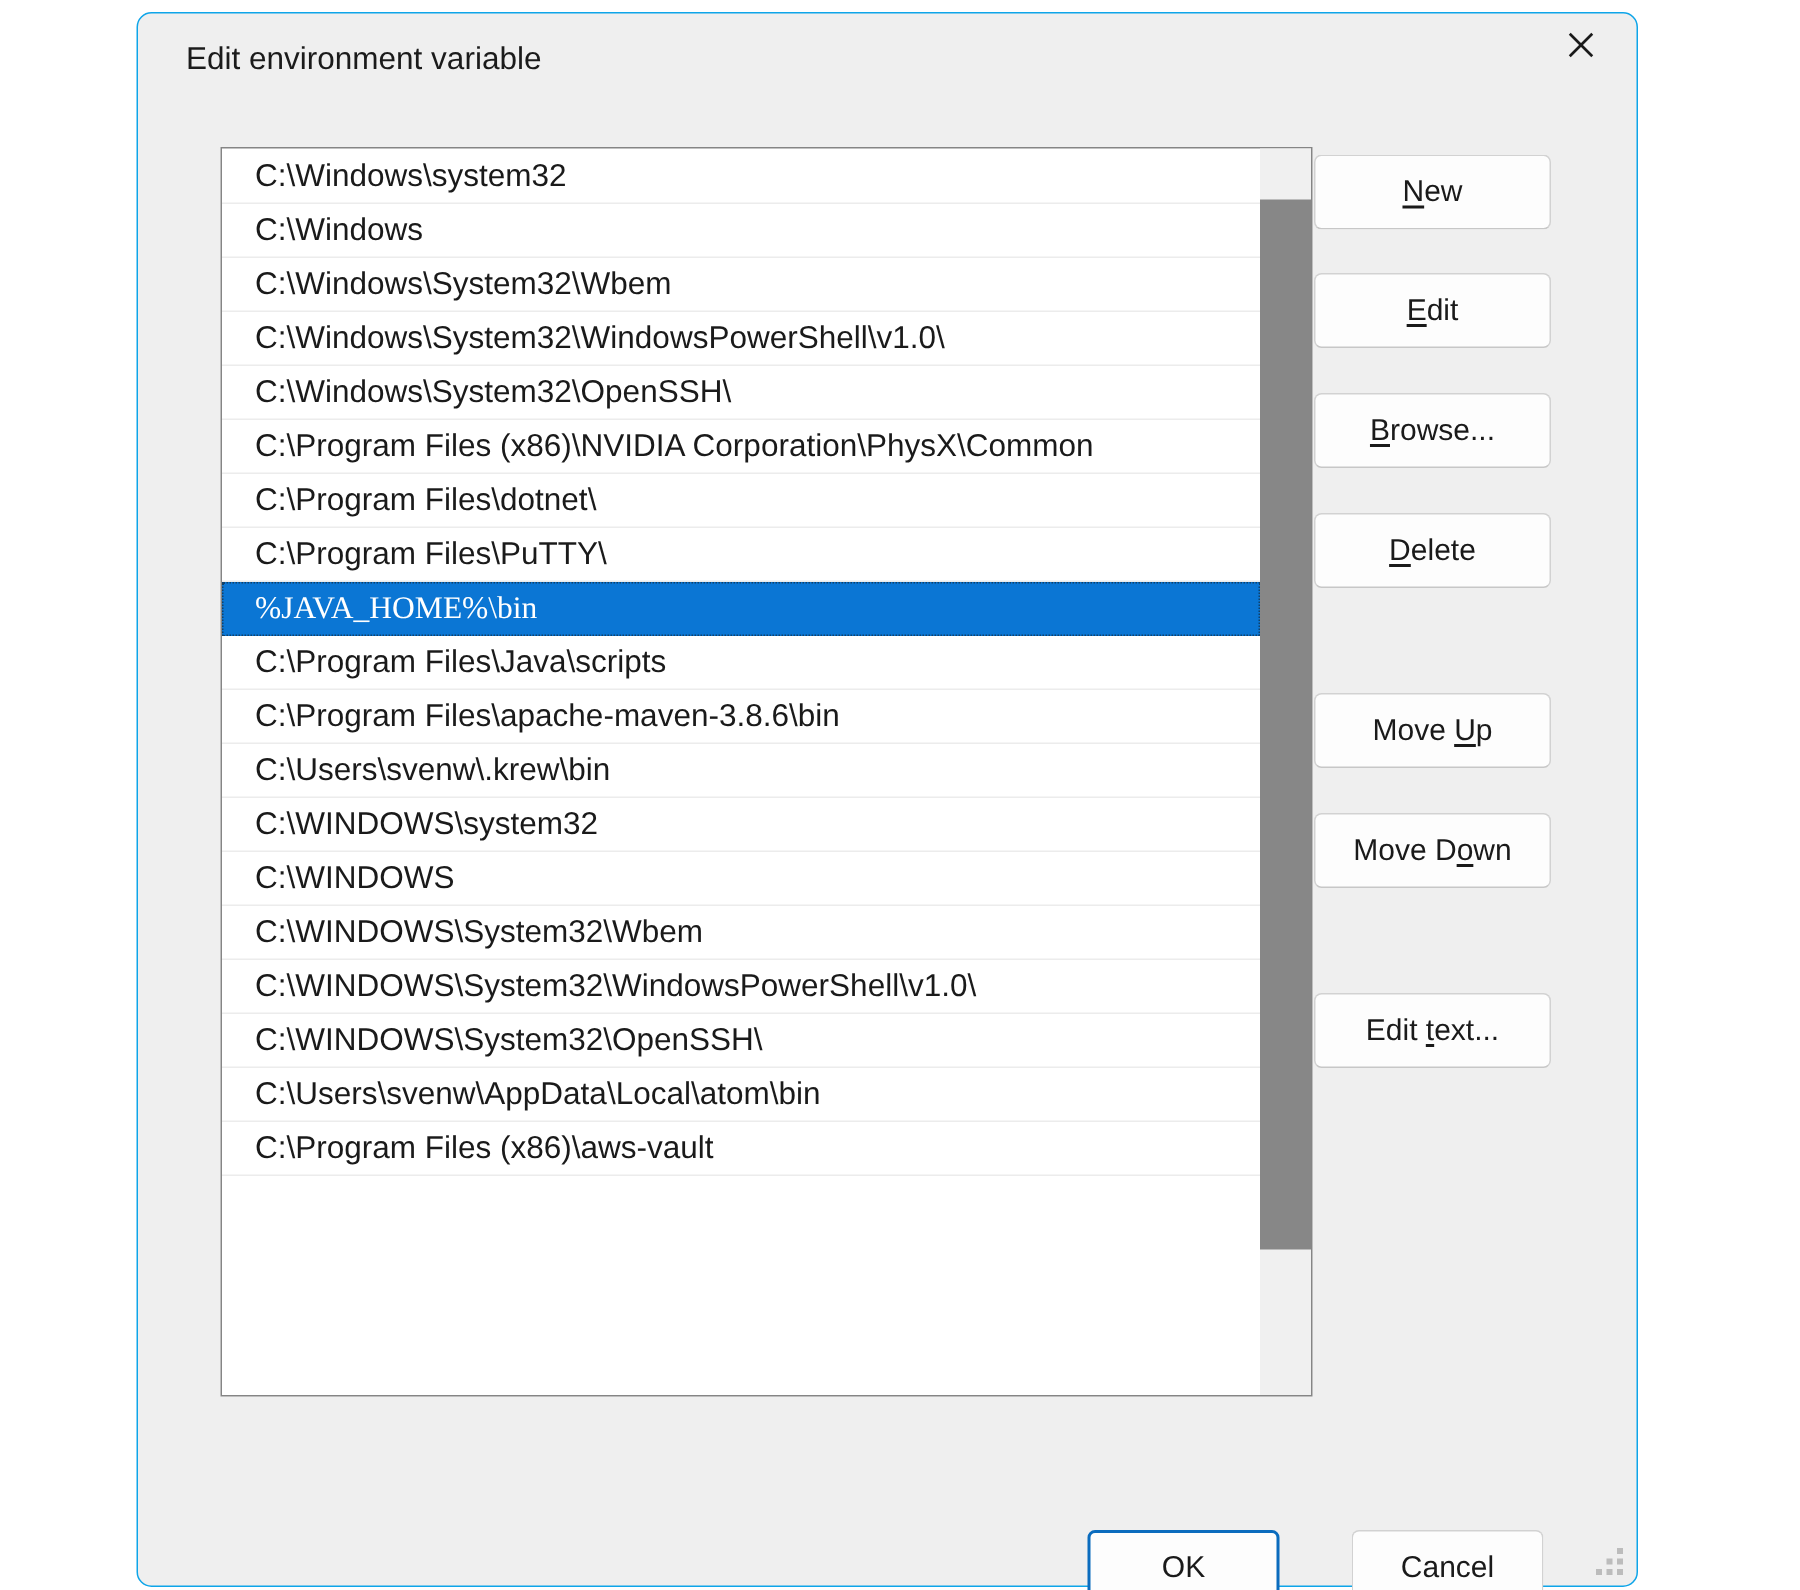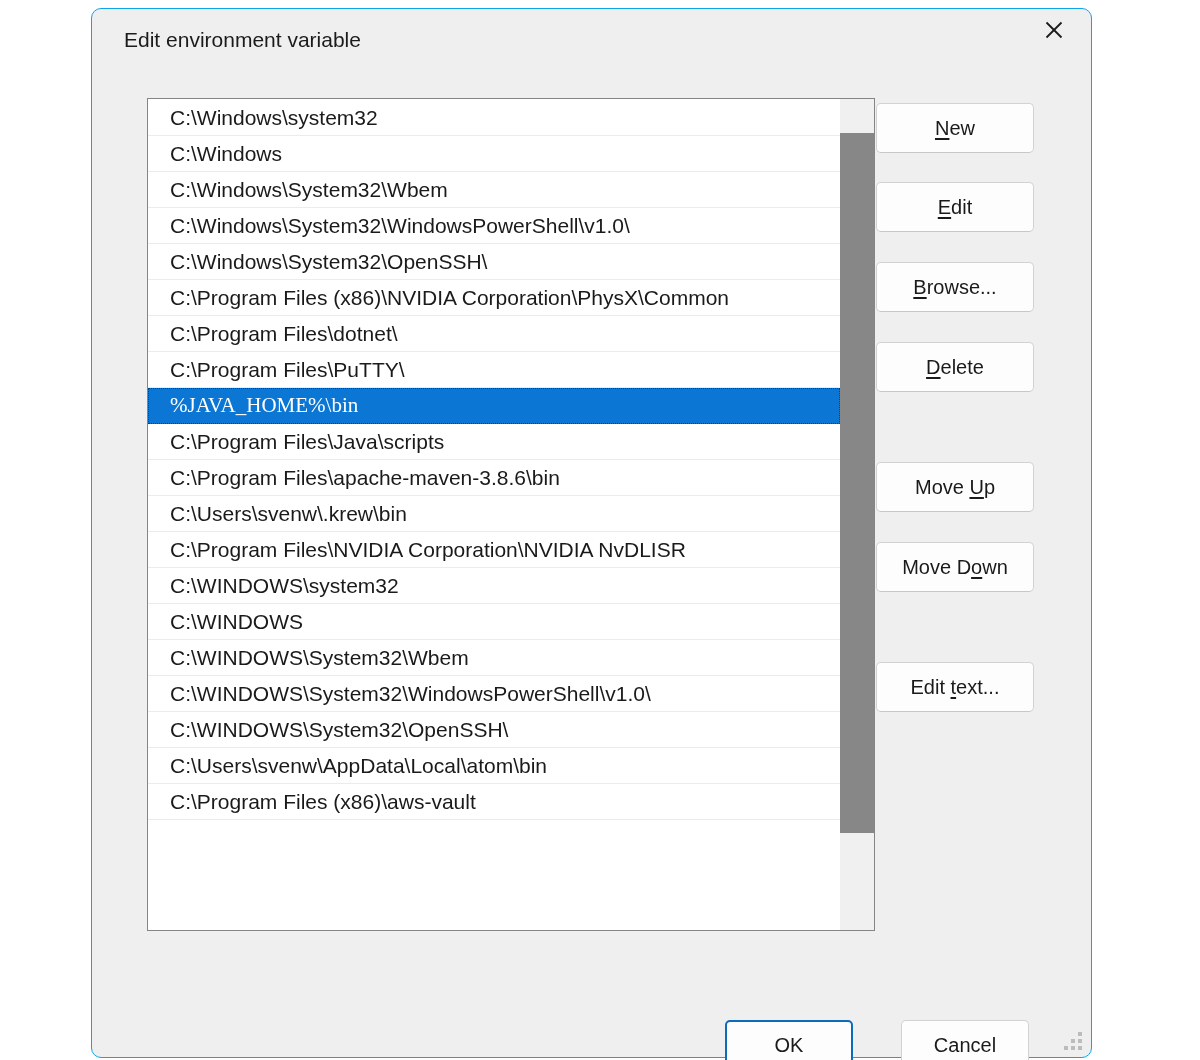--- a/index.html
+++ b/index.html
@@ -134,21 +134,20 @@
         <div class="row">C:\Windows\System32\Wbem</div>
         <div class="row">C:\Windows\System32\WindowsPowerShell\v1.0\</div>
         <div class="row">C:\Windows\System32\OpenSSH\</div>
         <div class="row">C:\Program Files (x86)\NVIDIA Corporation\PhysX\Common</div>
         <div class="row">C:\Program Files\dotnet\</div>
         <div class="row">C:\Program Files\PuTTY\</div>
         <div class="row selected">%JAVA_HOME%\bin</div>
         <div class="row">C:\Program Files\Java\scripts</div>
         <div class="row">C:\Program Files\apache-maven-3.8.6\bin</div>
         <div class="row">C:\Users\svenw\.krew\bin</div>
-        <div class="row">C:\Program Files\NVIDIA Corporation\NVIDIA NvDLISR</div>
         <div class="row">C:\WINDOWS\system32</div>
         <div class="row">C:\WINDOWS</div>
         <div class="row">C:\WINDOWS\System32\Wbem</div>
         <div class="row">C:\WINDOWS\System32\WindowsPowerShell\v1.0\</div>
         <div class="row">C:\WINDOWS\System32\OpenSSH\</div>
         <div class="row">C:\Users\svenw\AppData\Local\atom\bin</div>
         <div class="row">C:\Program Files (x86)\aws-vault</div>
       </div>
     <div class="scrollbar">
       <div class="scroll-thumb"></div>

